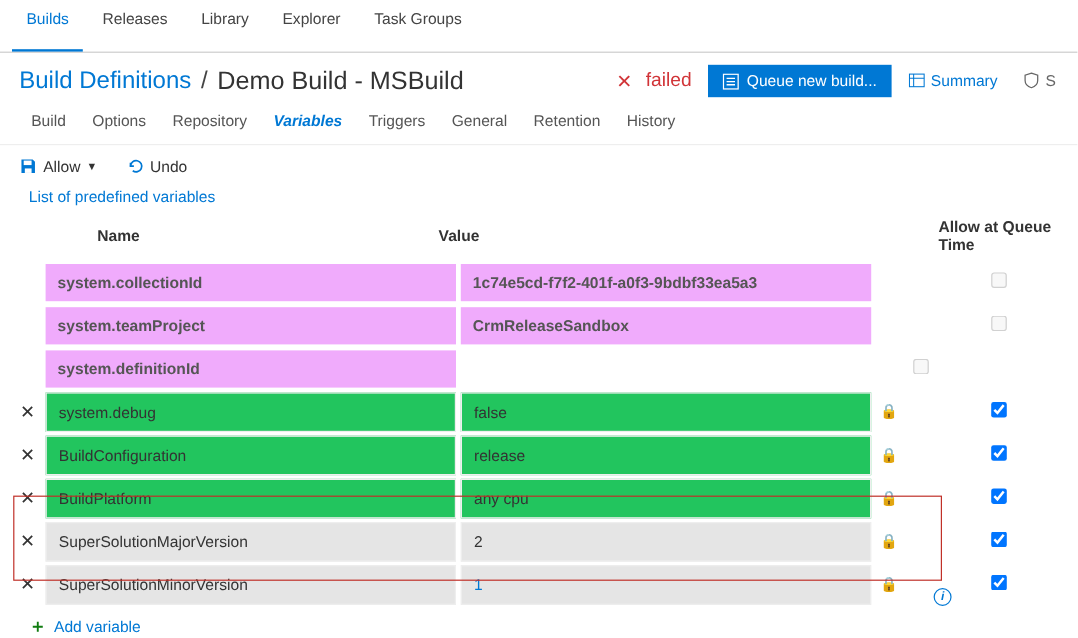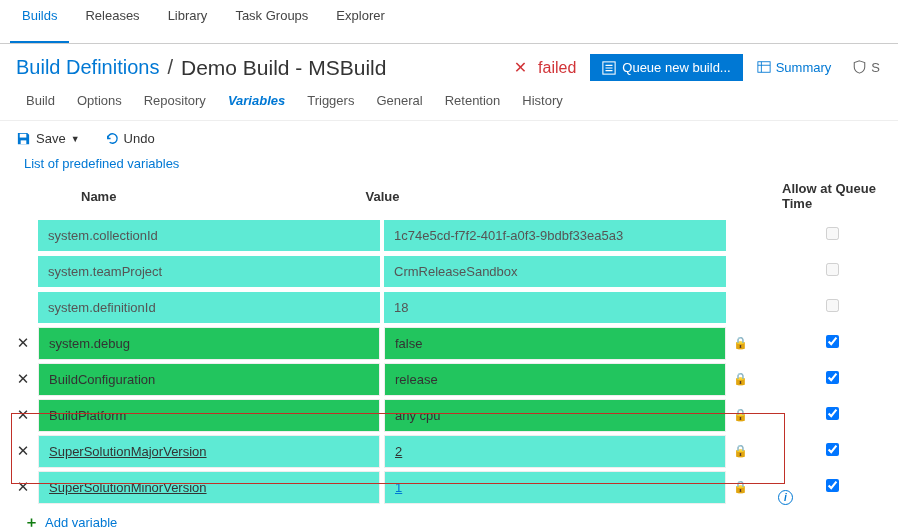--- a/index.html
+++ b/index.html
@@ -85,27 +85,27 @@
     align-items:center;
     gap:4px;
   }
   .thead { font-weight:600; padding:4px 0 6px;gap:45px;}
   .thead .hname{padding-left:2px;}
   .trow { height:36px; }
   .cell-name, .cell-value {
     padding:8px 10px;font-size:13px;color:#333;
   }
   .trow.readonly .cell-name, .trow.readonly .cell-value {
-    background:#5eead4;color:#555;
+    background:#f0abfc;color:#555;font-weight:bold;
   }
   .trow.editable .cell-name, .trow.editable .cell-value {
     background:#22c55e;border:1px solid #eee;
   }
   .trow.hl .cell-name, .trow.hl .cell-value {
-    background:#5eead4;border:1px solid #eee;text-decoration:underline;
+    background:#e5e5e5;border:1px solid #eee;
   }
   .trow.hl.last .cell-value{color:#0078d4;}
   .del-icon { color:#333;font-size:15px;cursor:pointer;text-align:center;}
   .lock-icon { color:#c8c8c8;font-size:12px;text-align:center;}
   .cb { text-align:center; }
   .cb input { cursor:pointer; }
 
   .hlbox {
     position:absolute;
     border:1px solid #c03028;
@@ -128,22 +128,22 @@
 
   svg { display:block; }
 </style>
 </head>
 <body>
 
 <div class="topnav">
   <div class="tab active">Builds</div>
   <div class="tab">Releases</div>
   <div class="tab">Library</div>
+  <div class="tab">Explorer</div>
   <div class="tab">Task Groups</div>
-  <div class="tab">Explorer</div>
 </div>
 
 <div class="header">
   <a class="breadcrumb-link">Build Definitions</a>
   <span class="slash">/</span>
   <span class="page-title">Demo Build - MSBuild</span>
   <div class="spacer"></div>
   <span class="status-x">✕</span>
   <span class="status-text">failed</span>
   <div class="btn-primary">
@@ -179,21 +179,21 @@
   <div class="sitem">History</div>
 </div>
 
 <div class="toolbar">
   <div class="tool-btn">
     <svg width="15" height="15" viewBox="0 0 16 16">
         <path d="M2 2h10l2 2v10H2z" fill="#0078d4"></path>
         <rect x="4" y="3" width="7" height="4" fill="#fff"></rect>
         <rect x="5" y="10" width="6" height="4" fill="#fff"></rect>
       </svg>
-    <span>Save</span>
+    <span>Allow</span>
     <span style="font-size:9px;">▼</span>
   </div>
   <div class="tool-btn">
     <svg width="15" height="15" viewBox="0 0 16 16">
         <path d="M4 8a5 5 0 1 1 2 4" fill="none" stroke="#0078d4" stroke-width="1.5"></path>
         <path d="M4 5v3h3" fill="none" stroke="#0078d4" stroke-width="1.5"></path>
       </svg>
     <span>Undo</span>
   </div>
 </div>
@@ -224,21 +224,20 @@
         <div class="del-icon"></div>
         <div class="cell-name">system.teamProject</div>
         <div class="cell-value">CrmReleaseSandbox</div>
         <div class="lock-icon"></div>
         <div></div>
         <div class="cb"><input type="checkbox" disabled="" style=""></div>
       </div>
       <div class="trow readonly">
         <div class="del-icon"></div>
         <div class="cell-name">system.definitionId</div>
-        <div class="cell-value">18</div>
         <div class="lock-icon"></div>
         <div></div>
         <div class="cb"><input type="checkbox" disabled="" style=""></div>
       </div>
       <div class="trow editable">
         <div class="del-icon">✕</div>
         <div class="cell-name">system.debug</div>
         <div class="cell-value">false</div>
         <div class="lock-icon">🔒</div>
         <div></div>

